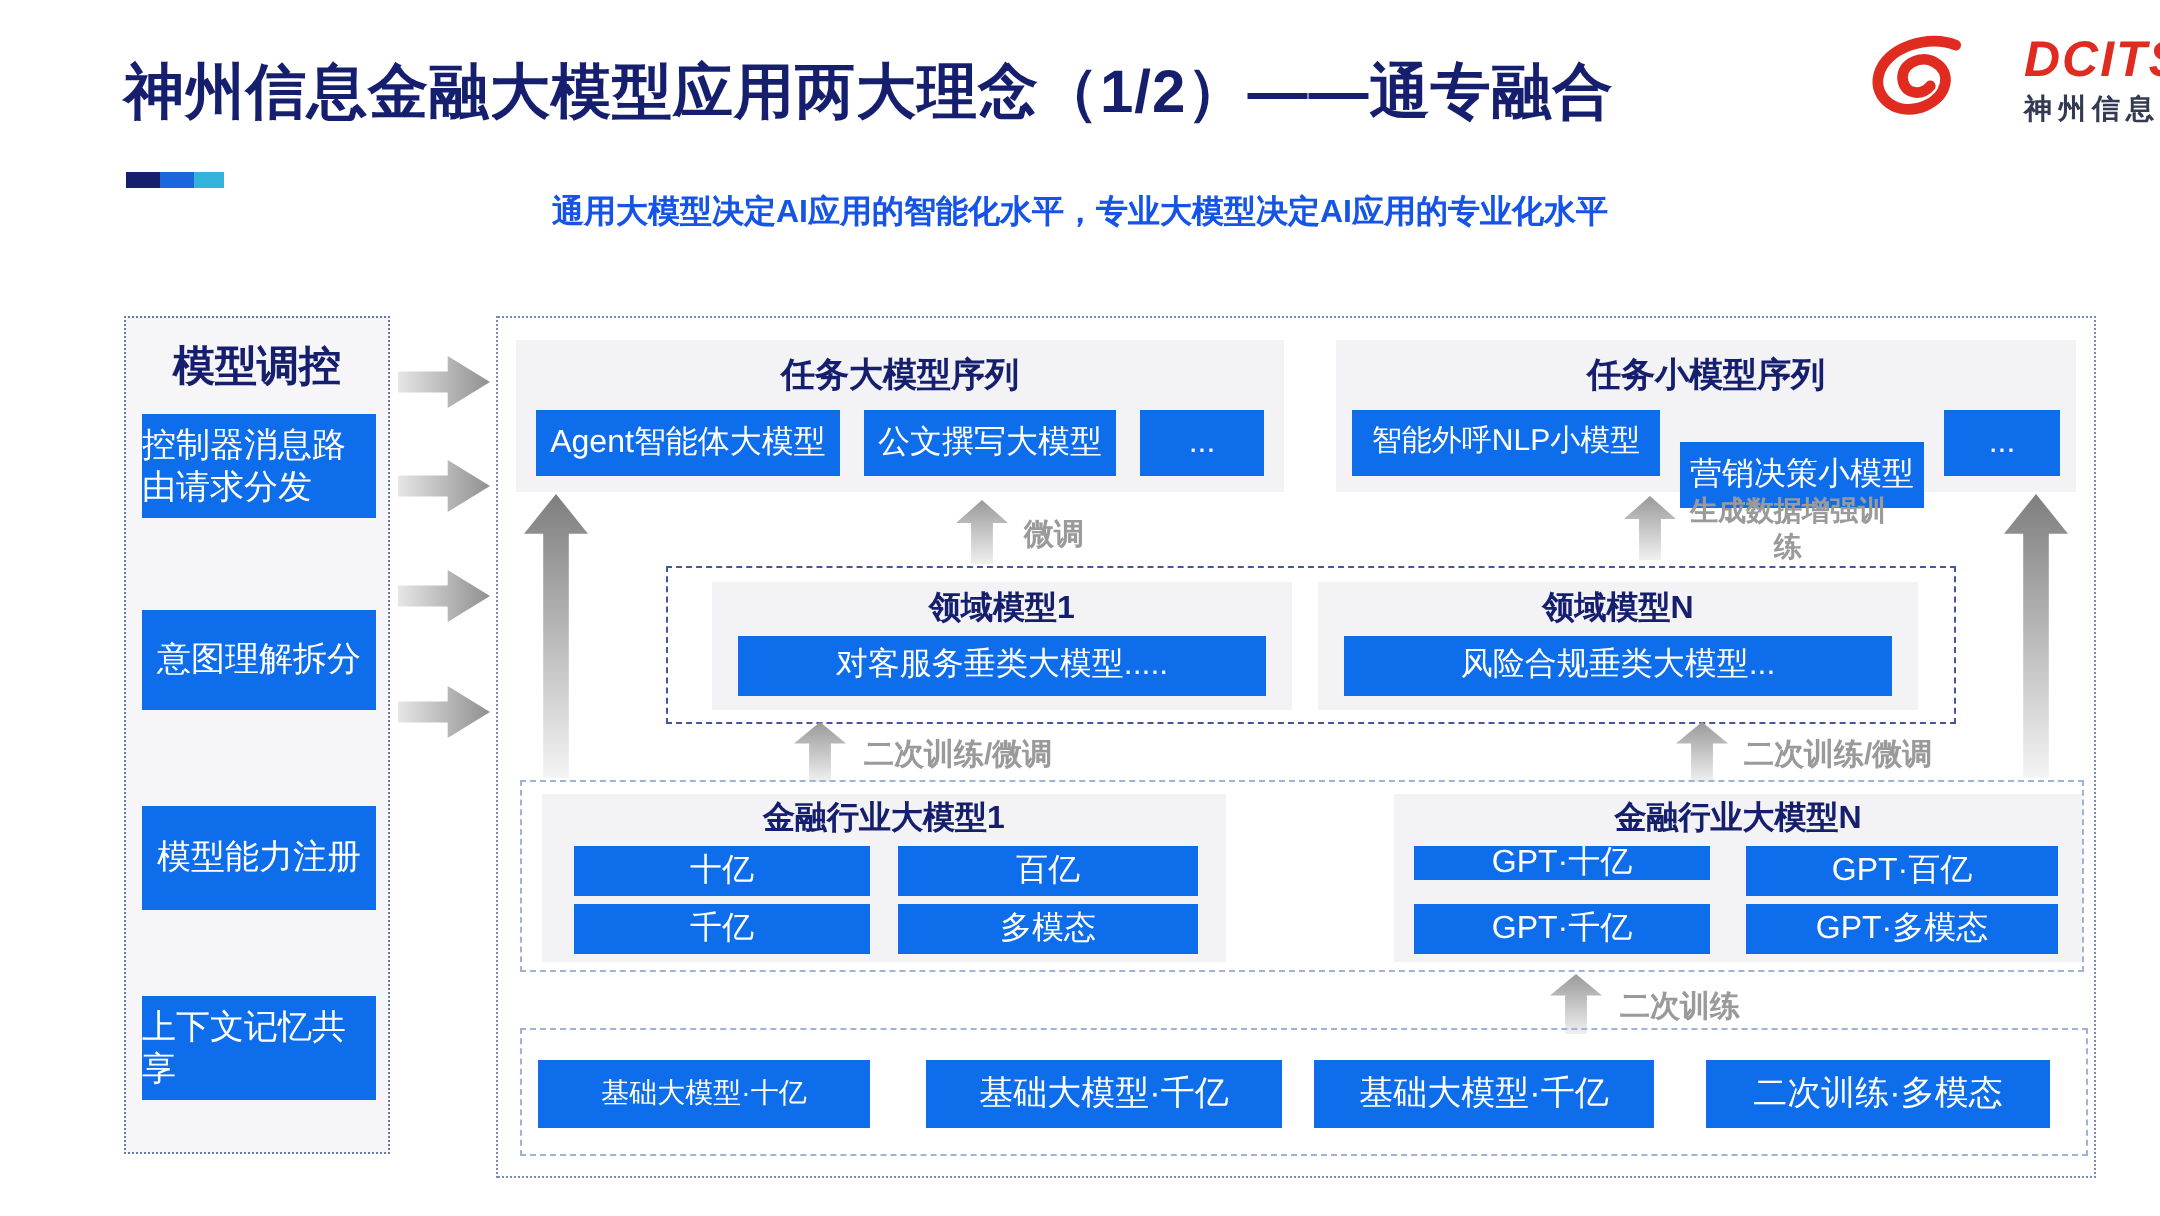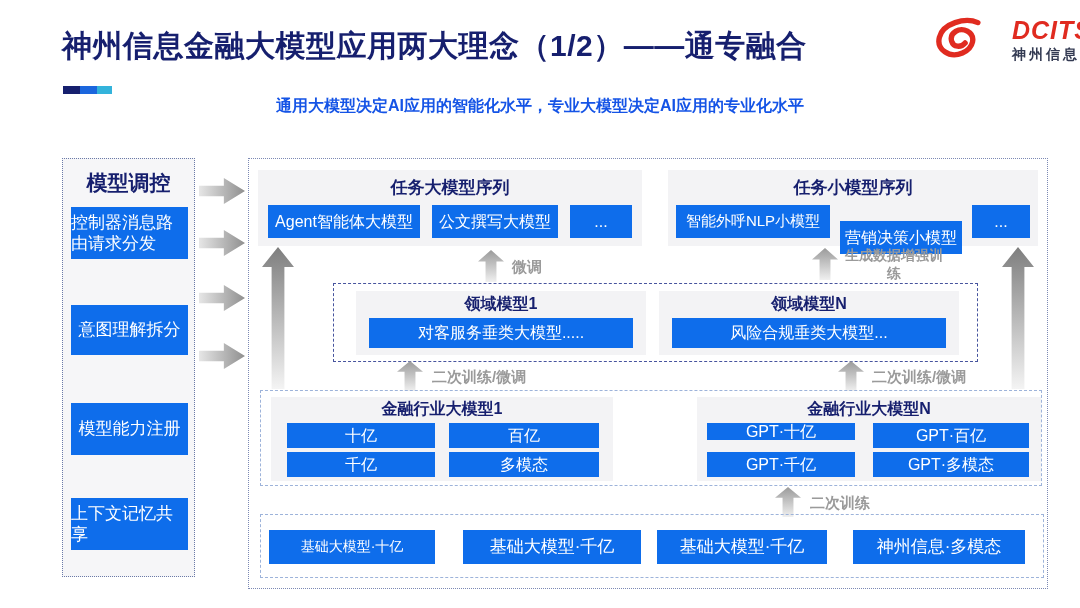--- a/index.html
+++ b/index.html
@@ -136,16 +136,16 @@
     </div>
   </div>
 
   <div class="arr-up" style="left:775px;top:487px;height:30px;"></div>
   <div class="flow-label" style="left:810px;top:494px;">二次训练</div>
 
   <div class="dashed-box light" style="left:260px;top:514px;width:784px;height:64px;">
     <div class="blue-btn g-btn" style="left:8px;top:15px;width:166px;height:34px;font-size:14px;">基础大模型·十亿</div>
     <div class="blue-btn g-btn" style="left:202px;top:15px;width:178px;height:34px;font-size:17px;">基础大模型·千亿</div>
     <div class="blue-btn g-btn" style="left:396px;top:15px;width:170px;height:34px;font-size:17px;">基础大模型·千亿</div>
-    <div class="blue-btn g-btn" style="left:592px;top:15px;width:172px;height:34px;font-size:17px;">神州信息·多模态</div>
+    <div class="blue-btn g-btn" style="left:592px;top:15px;width:172px;height:34px;font-size:17px;">二次训练·多模态</div>
   </div>
 
 </div>
 
 </body></html>

